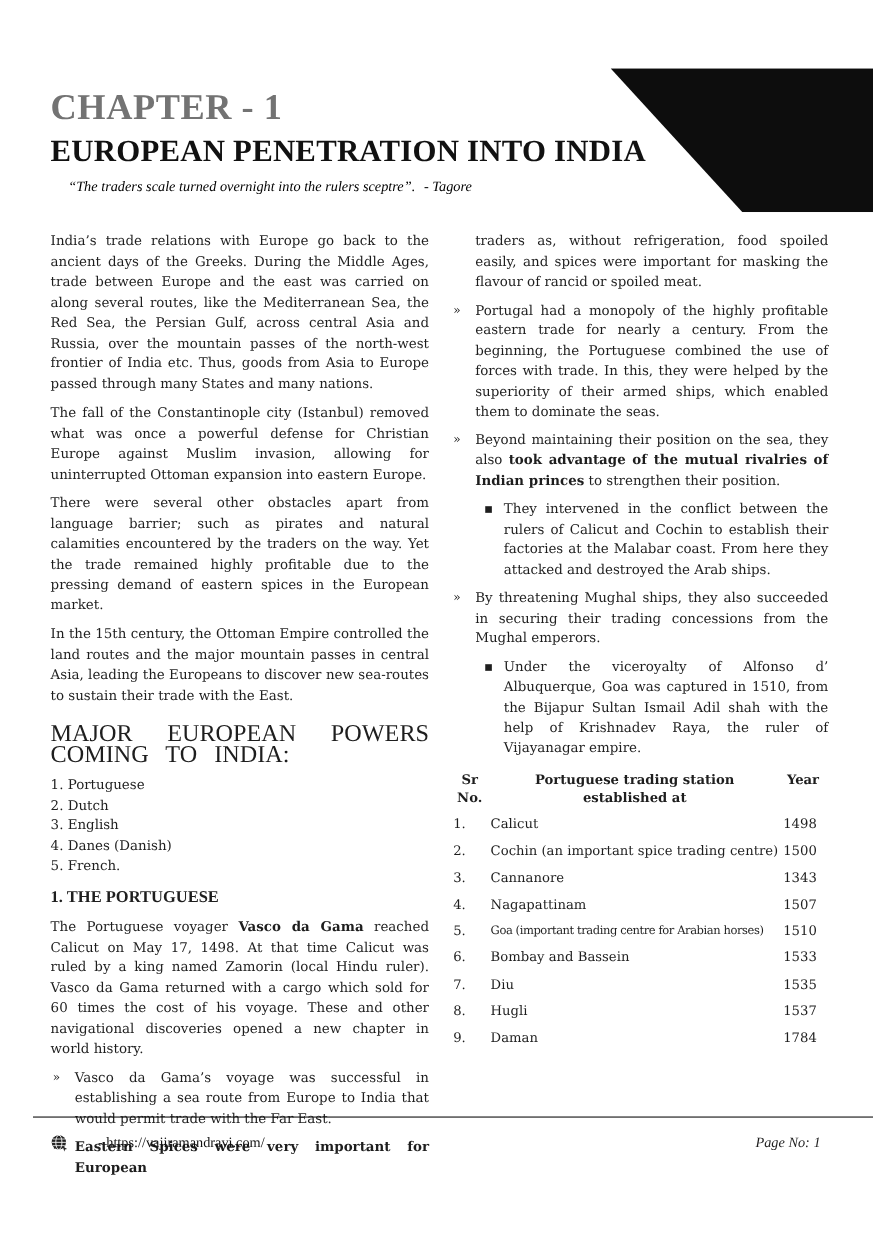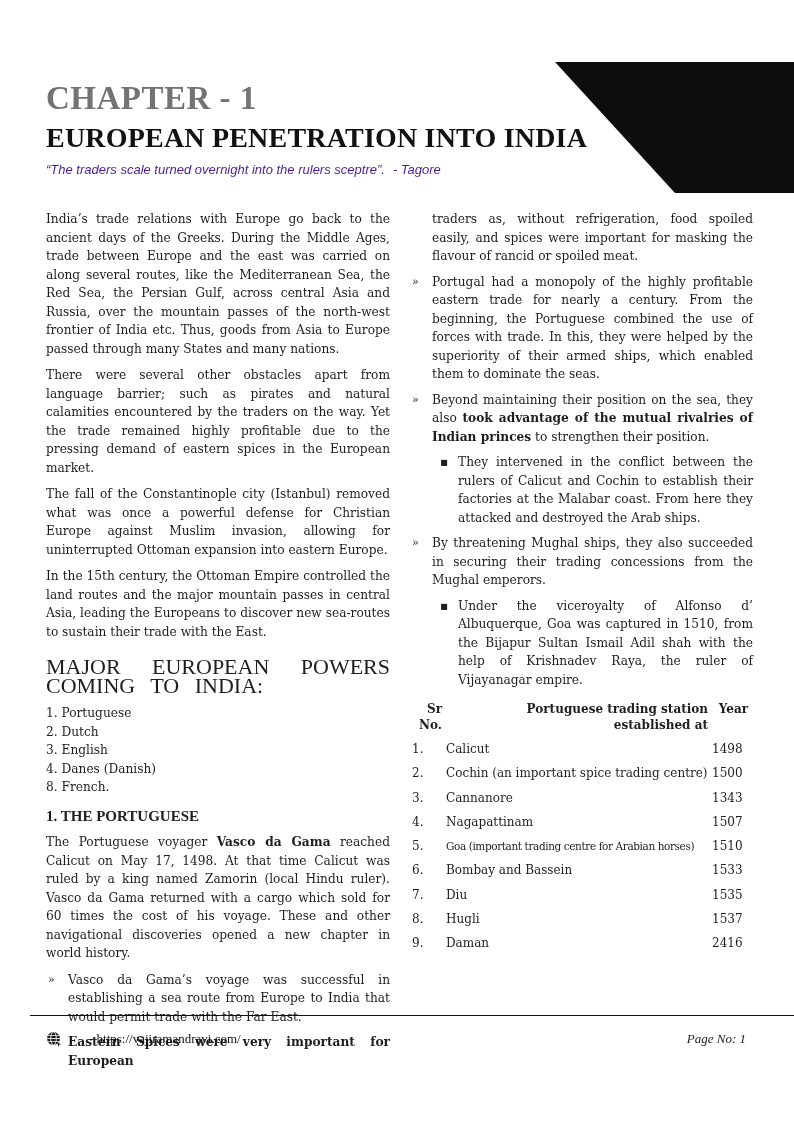--- a/index.html
+++ b/index.html
@@ -15,22 +15,22 @@
     position: absolute; left: 46px; top: 80px;
     font-family: "Liberation Serif", serif; font-weight: bold; font-size: 33px;
     letter-spacing: 0.5px; color: #737373;
   }
   .chapter-title {
     position: absolute; left: 46px; top: 122px;
     font-family: "Liberation Serif", serif; font-weight: bold; font-size: 28px;
     color: #111; letter-spacing: 0.2px;
   }
   .quote {
-    position: absolute; left: 46px; top: 162px;
-    font-family: Liberation Sans, sans-serif; font-style: italic; font-size: 13px; color: #4c1d95;
+    position: absolute; left: 62px; top: 162px;
+    font-family: Liberation Serif, serif; font-style: italic; font-size: 13px; color: #000000;
   }
   .quote .author { margin-left: 8px; }
 
   .col { position: absolute; font-size: 12.2px; line-height: 18.5px; text-align: justify; }
   .col-left { left: 46px; top: 210px; width: 344px; }
   .col-right { left: 410px; top: 210px; width: 343px; }
 
   p.para { margin-bottom: 8px; }
   .heading-major {
     font-family: "Liberation Serif", serif; font-weight: normal; font-size: 22px;
@@ -44,21 +44,21 @@
     margin-bottom: 8px; margin-top: 2px;
   }
   .bullet-item { position: relative; padding-left: 22px; margin-bottom: 7px; }
   .bullet-item .marker { position: absolute; left: 2px; top: 0; font-size: 11px; }
   .sub-bullet { position: relative; padding-left: 48px; margin-bottom: 7px; }
   .sub-bullet .marker { position: absolute; left: 30px; top: 0; }
   .no-marker { padding-left: 22px; margin-bottom: 7px; }
   b { font-weight: bold; }
 
   table.stations { border-collapse: collapse; margin-top: 12px; margin-left: 2px; font-size: 12px; }
-  table.stations th { font-weight: bold; text-align: right; vertical-align: top; padding: 0 4px 8px 0; line-height: 16px; }
+  table.stations th { font-weight: bold; text-align: center; vertical-align: top; padding: 0 4px 8px 0; line-height: 16px; }
   table.stations td { padding: 0 4px 0 0; height: 24.3px; vertical-align: top; line-height: 16px; }
   table.stations .c1 { width: 34px; }
   table.stations .c2 { width: 266px; }
   table.stations .c3 { width: 40px; }
   table.stations td.small { font-size: 10.5px; letter-spacing: -0.4px; }
 
   .footer-rule { position: absolute; left: 30px; top: 1015px; width: 764px; height: 0; border-top: 1.5px solid #111; }
   .footer-link { position: absolute; left: 46px; top: 1031px; font-family: "Liberation Serif", serif; font-size: 13px; color: #111; display: flex; align-items: center; gap: 24px; }
   .globe { width: 16px; height: 16px; margin-right: 3px; }
   .page-no { position: absolute; right: 48px; top: 1031px; font-family: "Liberation Serif", serif; font-style: italic; font-size: 13px; }
@@ -69,31 +69,31 @@
 <div class="corner-shape"></div>
 
 <h1 class="chapter-label">CHAPTER - 1</h1>
 <h2 class="chapter-title">EUROPEAN PENETRATION INTO INDIA</h2>
 <div class="quote">
   <span>“The traders scale turned overnight into the rulers sceptre”.</span><span class="author">- Tagore</span>
 </div>
 
 <div class="col col-left">
   <p class="para">India’s trade relations with Europe go back to the ancient days of the Greeks. During the Middle Ages, trade between Europe and the east was carried on along several routes, like the Mediterranean Sea, the Red Sea, the Persian Gulf, across central Asia and Russia, over the mountain passes of the north-west frontier of India etc. Thus, goods from Asia to Europe passed through many States and many nations.</p>
+  <p class="para">The fall of the Constantinople city (Istanbul) removed what was once a powerful defense for Christian Europe against Muslim invasion, allowing for uninterrupted Ottoman expansion into eastern Europe.</p>
   <p class="para">There were several other obstacles apart from language barrier; such as pirates and natural calamities encountered by the traders on the way. Yet the trade remained highly profitable due to the pressing demand of eastern spices in the European market.</p>
-  <p class="para">The fall of the Constantinople city (Istanbul) removed what was once a powerful defense for Christian Europe against Muslim invasion, allowing for uninterrupted Ottoman expansion into eastern Europe.</p>
   <p class="para">In the 15th century, the Ottoman Empire controlled the land routes and the major mountain passes in central Asia, leading the Europeans to discover new sea-routes to sustain their trade with the East.</p>
 
   <h3 class="heading-major">MAJOR EUROPEAN POWERS COMING TO INDIA:</h3>
   <ul class="powers-list">
     <li>1. Portuguese</li>
     <li>2. Dutch</li>
     <li>3. English</li>
     <li>4. Danes (Danish)</li>
-    <li>8. French.</li>
+    <li>5. French.</li>
   </ul>
 
   <h3 class="heading-sub">1. THE PORTUGUESE</h3>
   <p class="para"><span>The Portuguese voyager </span><b>Vasco da Gama</b><span> reached Calicut on May 17, 1498. At that time Calicut was ruled by a king named Zamorin (local Hindu ruler). Vasco da Gama returned with a cargo which sold for 60 times the cost of his voyage. These and other navigational discoveries opened a new chapter in world history.</span></p>
 
   <div class="bullet-item">
     <span class="marker">»</span>
     <span>Vasco da Gama’s voyage was successful in establishing a sea route from Europe to India that would permit trade with the Far East.</span>
   </div>
   <div class="bullet-item">
@@ -176,21 +176,21 @@
           <td>1535</td>
         </tr>
       <tr>
           <td>8.</td>
           <td>Hugli</td>
           <td>1537</td>
         </tr>
       <tr>
           <td>9.</td>
           <td>Daman</td>
-          <td>2416</td>
+          <td>1784</td>
         </tr>
     </tbody>
   </table>
 </div>
 
 <div class="footer-rule"></div>
 <div class="footer-link">
   <svg class="globe" viewBox="0 0 16 16">
     <circle cx="7.5" cy="7.5" r="6.5" fill="#222"></circle>
     <ellipse cx="7.5" cy="7.5" rx="2.8" ry="6.5" fill="none" stroke="#fff" stroke-width="0.8"></ellipse>

